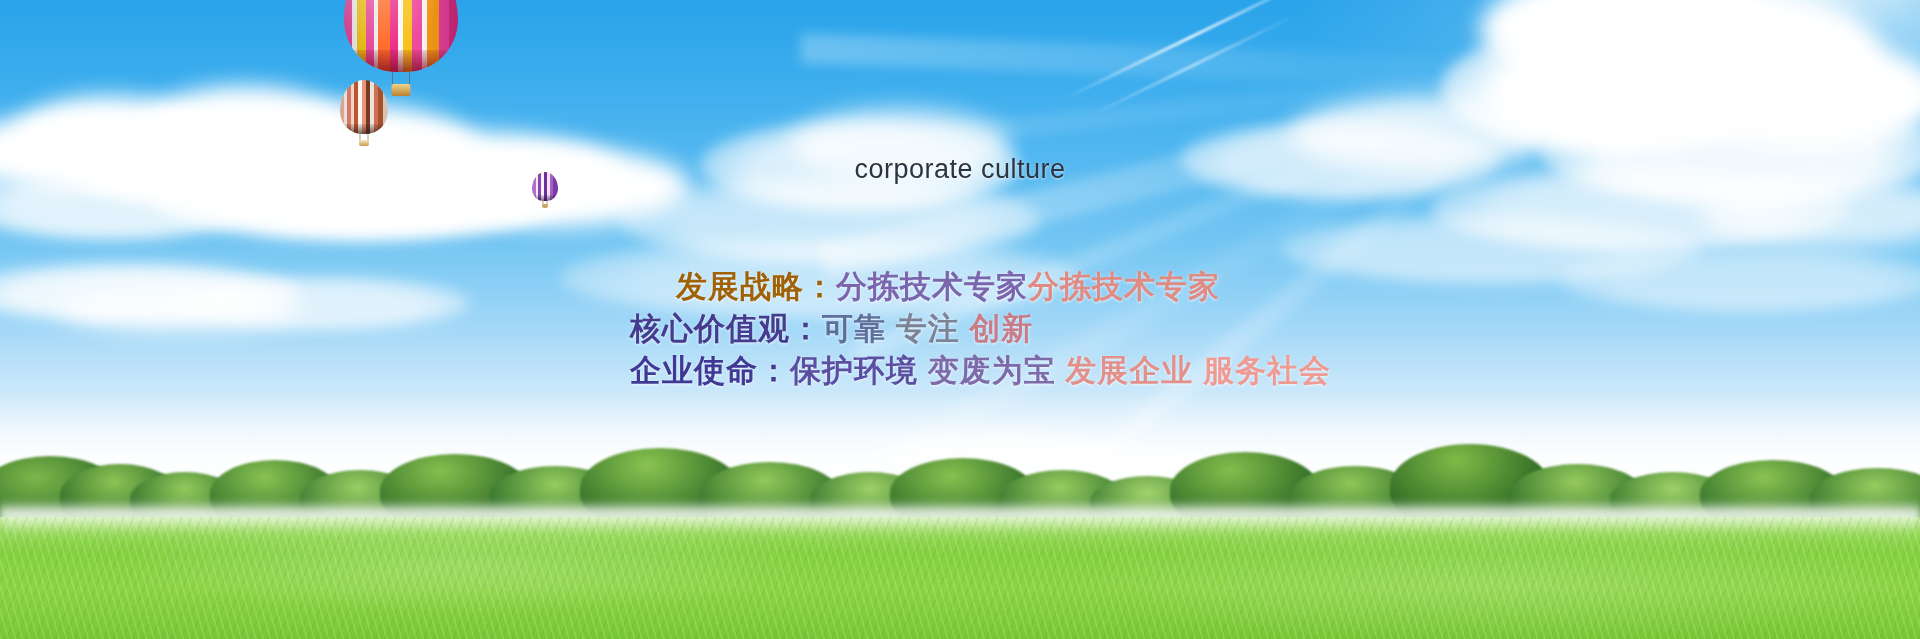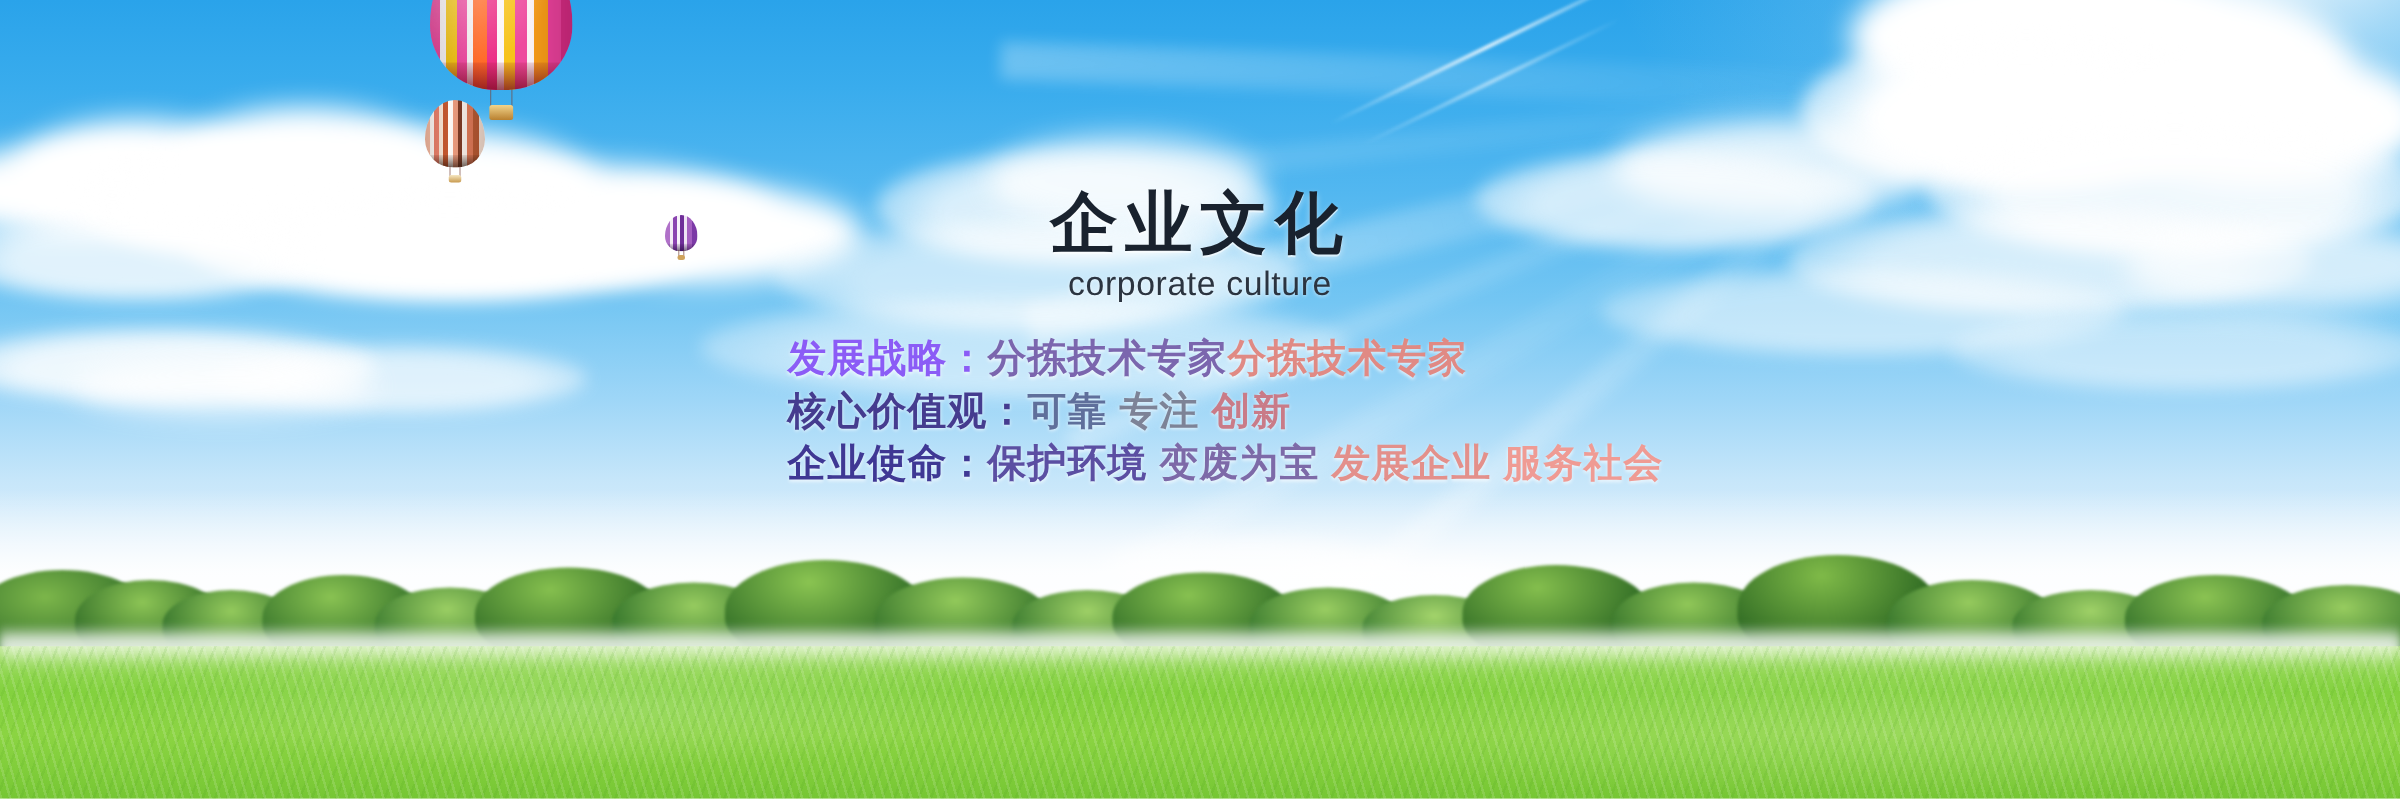--- a/index.html
+++ b/index.html
@@ -294,24 +294,23 @@
   <div class="treefade"></div>
 
   <div class="grass">
     <div class="grass-top-blur"></div>
     <div class="grass-tex"></div>
   </div>
 
   <div class="content">
 
     <div class="title-wrap">
-      <div class="title-cn">企业文化</div>
       <div class="title-en">corporate culture</div>
     </div>
 
     <div class="slogans">
-      <div class="slogan-line"><span class="seg" style="color: #8b5cf6;">发展战略：</span><span class="seg" style="color: rgb(123, 102, 174);">分拣技术专家</span><span class="seg" style="color: rgb(224, 138, 132); text-align: right;">分拣技术专家</span></div>
+      <div class="slogan-line"><span class="seg" style="color: #a16207; margin-left: 46px;">发展战略：</span><span class="seg" style="color: rgb(123, 102, 174);">分拣技术专家</span><span class="seg" style="color: rgb(224, 138, 132); text-align: right;">分拣技术专家</span></div>
       <div class="slogan-line"><span class="seg" style="color: rgb(69, 60, 143);">核心价值观：</span><span class="seg" style="color: rgb(95, 111, 155);">可靠</span><span class="seg" style="color: rgb(95, 111, 155);"> </span><span class="seg" style="color: rgb(125, 131, 151);">专注</span><span class="seg" style="color: rgb(125, 131, 151);"> </span><span class="seg" style="color: rgb(201, 123, 136);">创新</span></div>
       <div class="slogan-line"><span class="seg" style="color: rgb(63, 56, 148);">企业使命：</span><span class="seg" style="color: rgb(91, 79, 162);">保护环境</span><span class="seg" style="color: rgb(91, 79, 162);"> </span><span class="seg" style="color: rgb(125, 106, 168);">变废为宝</span><span class="seg" style="color: rgb(125, 106, 168);"> </span><span class="seg" style="color: rgb(227, 144, 139);">发展企业</span><span class="seg" style="color: rgb(227, 144, 139);"> </span><span class="seg" style="color: rgb(239, 155, 148);">服务社会</span></div>
     </div>
 
   </div>
 </div>
 
 </body></html>

